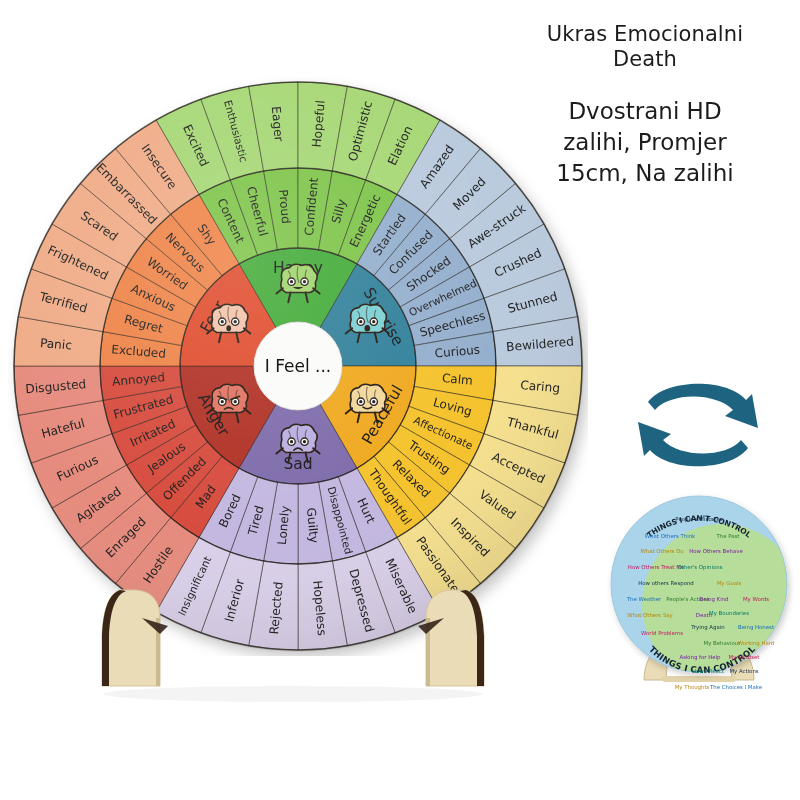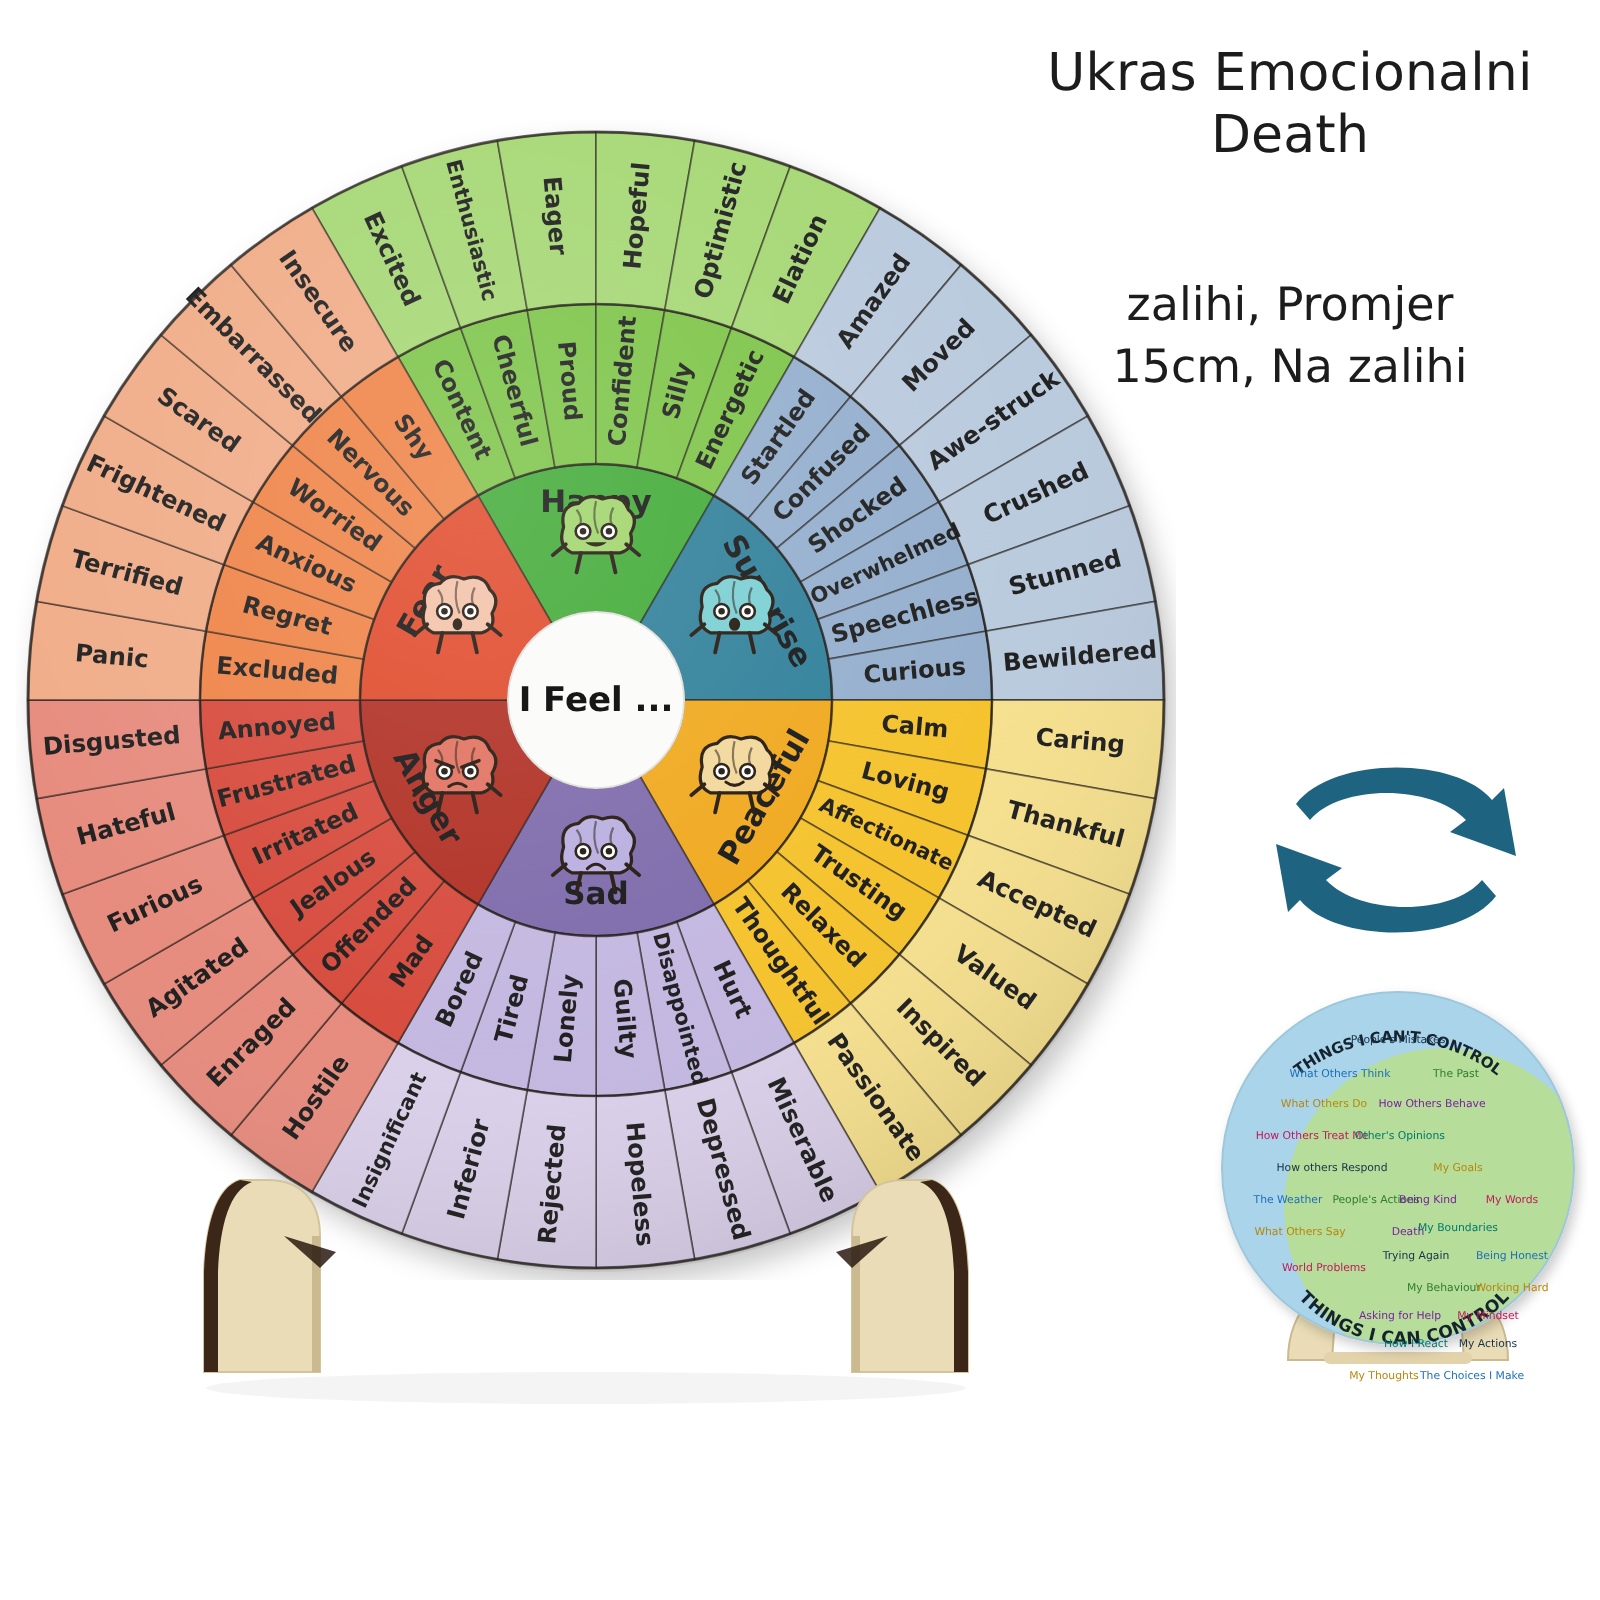--- a/index.html
+++ b/index.html
@@ -13,37 +13,37 @@
   #stage{position:absolute;inset:0;width:800px;height:800px;}
 
   
   .title-block{
     position:absolute;
     left:500px; top:22px; width:290px;
     text-align:center;
     color:#1c1c1c;
   }
   .title-main{
-    font-size:26px;
+    font-size:21px;
     line-height:1.18;
     font-weight:400;
     letter-spacing:.1px;
   }
   .title-sub{
     margin-top:24px;
     font-size:23px;
     line-height:1.35;
     font-weight:400;
   }
 
   
   #wheel-wrap{
     position:absolute;
-    left:8px; top:60px;
-    width:580px; height:580px;font-weight:bold;
+    left:8px; top:76px;
+    width:580px; height:580px;
   }
   #wheel-wrap svg{display:block;}
   .seg-label{
     font-family:"DejaVu Sans","Liberation Sans",sans-serif;
     fill:#1a1a1a;
     dominant-baseline:middle;
     text-anchor:middle;
   }
   .core-label{
     font-family:"DejaVu Sans","Liberation Sans",sans-serif;
@@ -86,21 +86,21 @@
 <body>
 
 <div id="stage">
 
   <div class="title-block">
     <div class="title-main">
       <span>Ukras Emocionalni</span><br>
       <span>Death</span>
     </div>
     <div class="title-sub">
-      <br>
+      <span>Dvostrani HD</span><br>
       <span>zalihi, Promjer</span><br>
       <span>15cm, Na zalihi</span>
     </div>
   </div>
 
   <div id="wheel-wrap">
     <svg id="wheel-svg" width="580" height="580" viewBox="0 0 580 580">
       <defs>
         <radialGradient id="shade" cx="40%" cy="32%" r="78%">
           <stop offset="0%" stop-color="#ffffff" stop-opacity="0.16"></stop>

